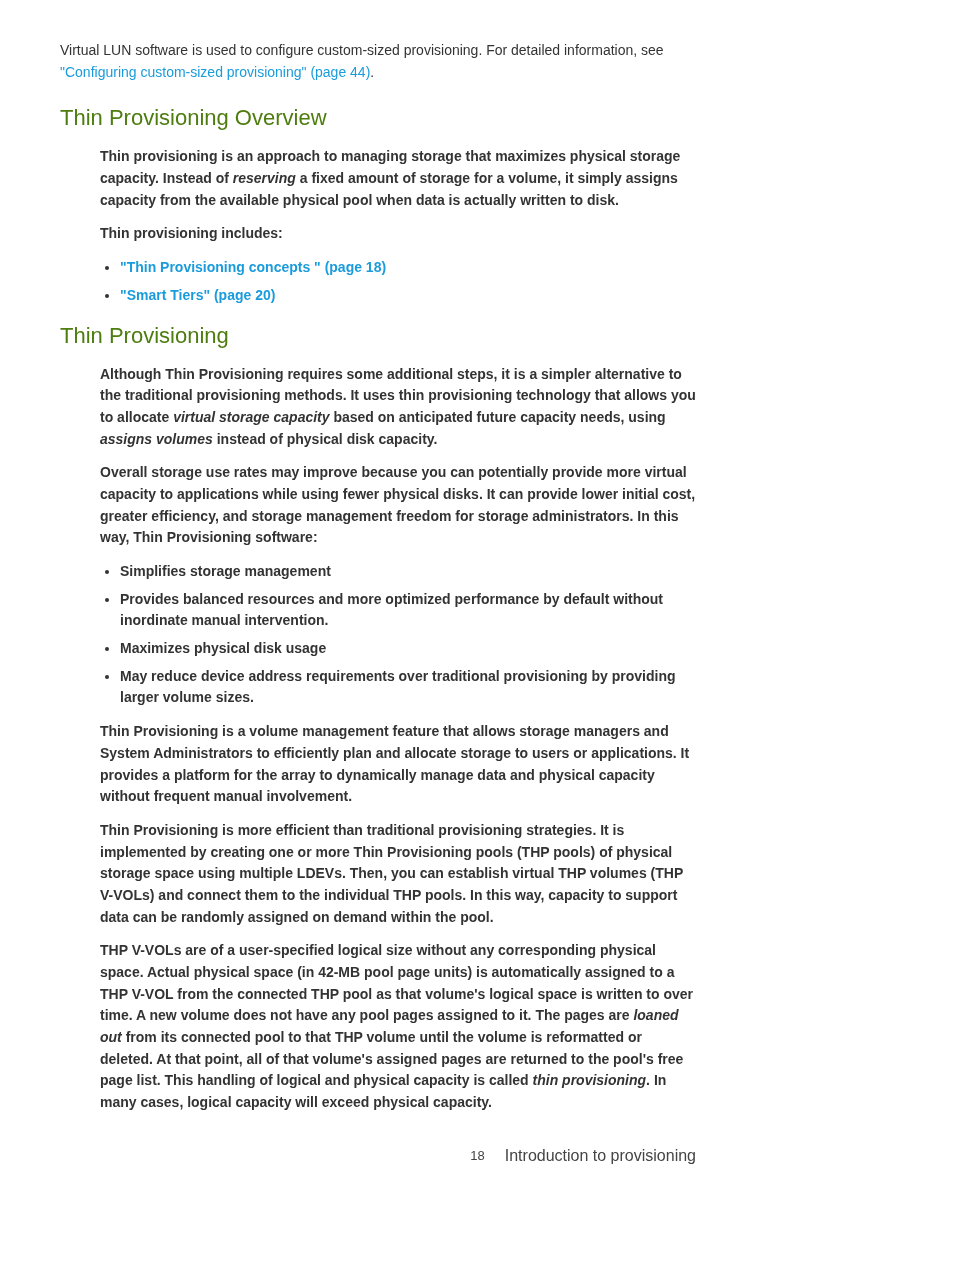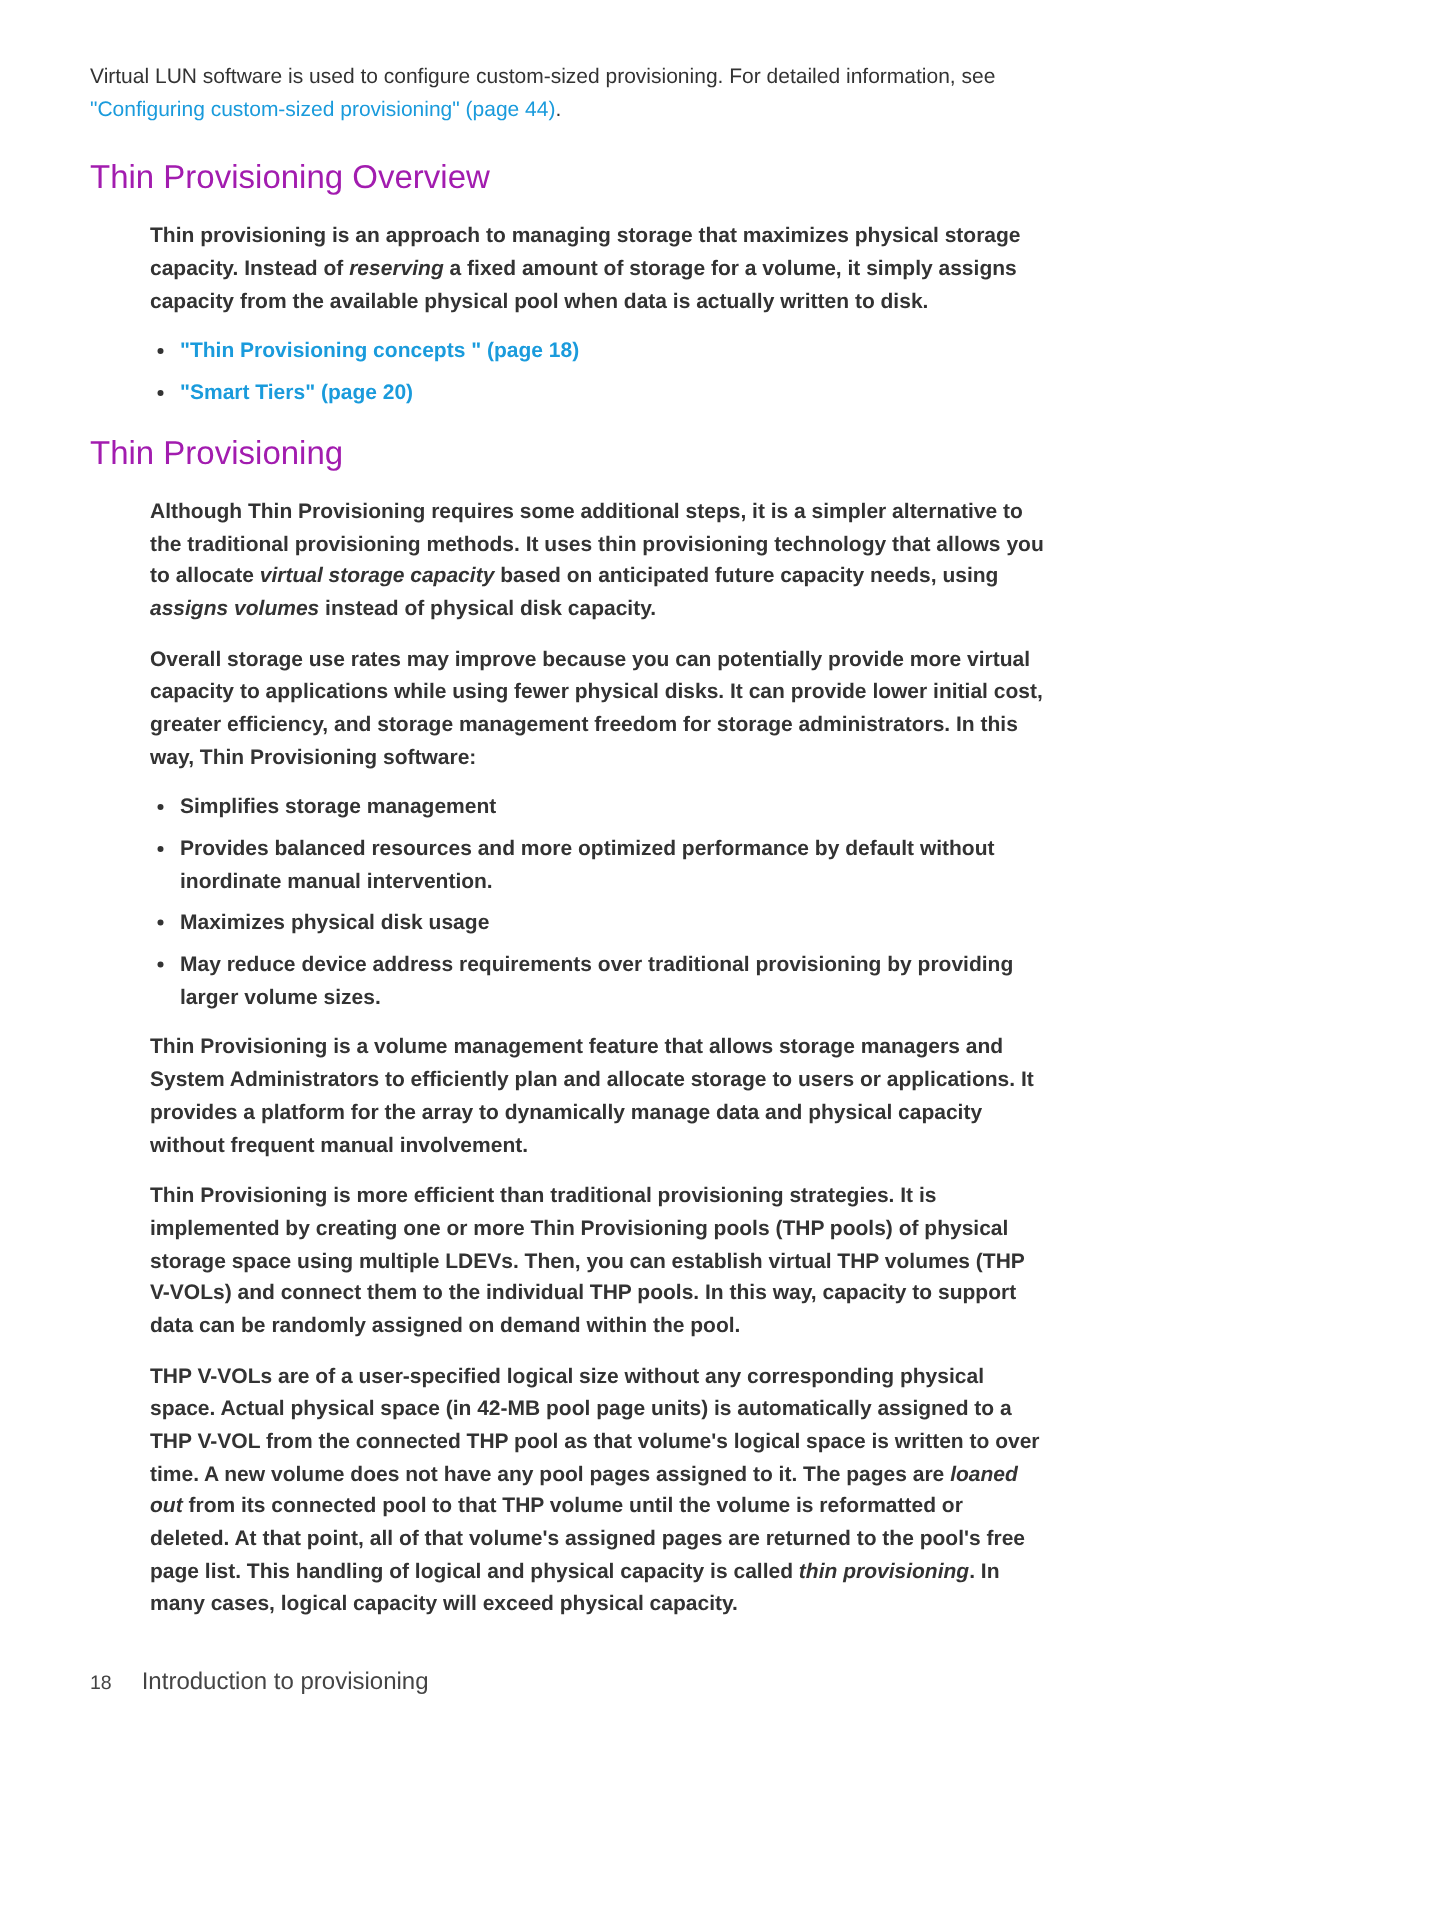--- a/index.html
+++ b/index.html
@@ -29,21 +29,21 @@
       line-height: 1.55;
     }
 
     .intro-para a, .link {
       color: #1a9bdc;
       text-decoration: none;
     }
 
     .section-heading {
       font-size: 22px;
-      color: #a21caf;
+      color: #4d7c0f;
       font-weight: normal;
       margin-top: 10px;
       margin-bottom: 12px;
     }
 
     .section-body {
       padding-left: 40px;
       font-weight: bold;
     }
 
@@ -74,20 +74,21 @@
       font-style: italic;
     }
 
     .page-footer {
       margin-top: 30px;
       font-size: 13px;
       color: #444444;
       display: flex;
       align-items: center;
       gap: 20px;
+      justify-content: flex-end;
     }
 
     .page-number {
       font-size: 13px;
     }
 
     .footer-text {
       font-size: 16px;
     }
   </style>
@@ -98,20 +99,21 @@
 
   <p class="intro-para">
     <span>Virtual LUN software is used to configure custom-sized provisioning. For detailed information, see </span><a class="link">"Configuring custom-sized provisioning" (page 44)</a>.
   </p>
 
   <h2 class="section-heading">Thin Provisioning Overview</h2>
   <div class="section-body">
     <p>
       Thin provisioning is an approach to managing storage that maximizes physical storage capacity. Instead of <span class="italic">reserving</span> a fixed amount of storage for a volume, it simply assigns capacity from the available physical pool when data is actually written to disk.
     </p>
+    <p>Thin provisioning includes:</p>
     <ul>
       <li>
         <a class="link">"Thin Provisioning concepts " (page 18)</a>
       </li>
       <li>
         <a class="link">"Smart Tiers" (page 20)</a>
       </li>
     </ul>
   </div>
 

